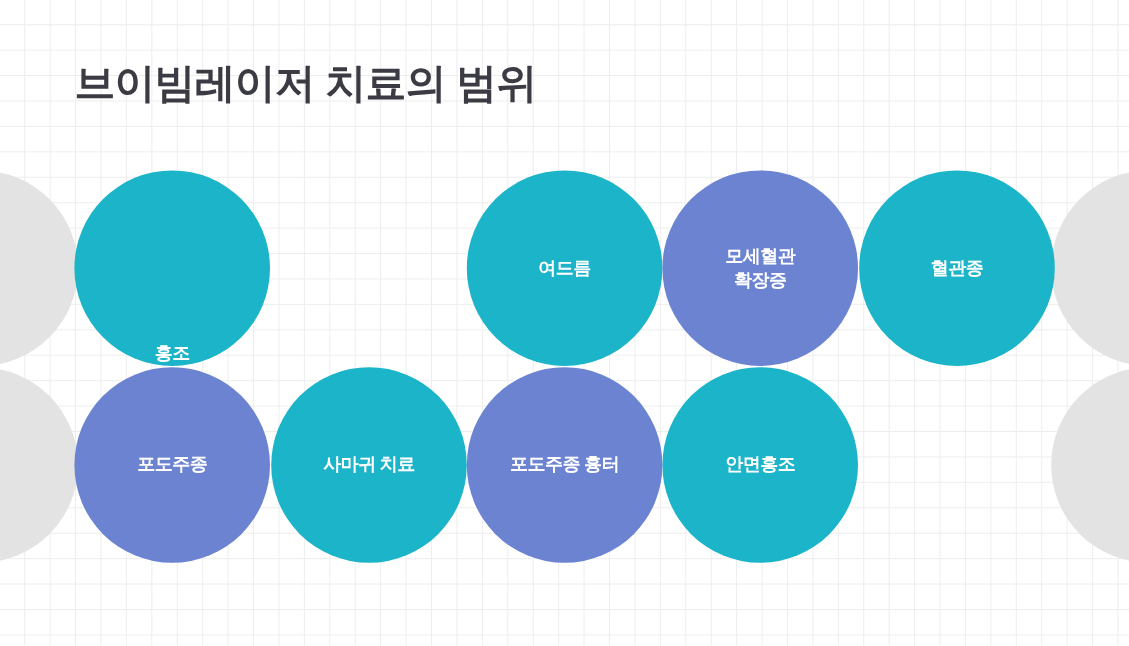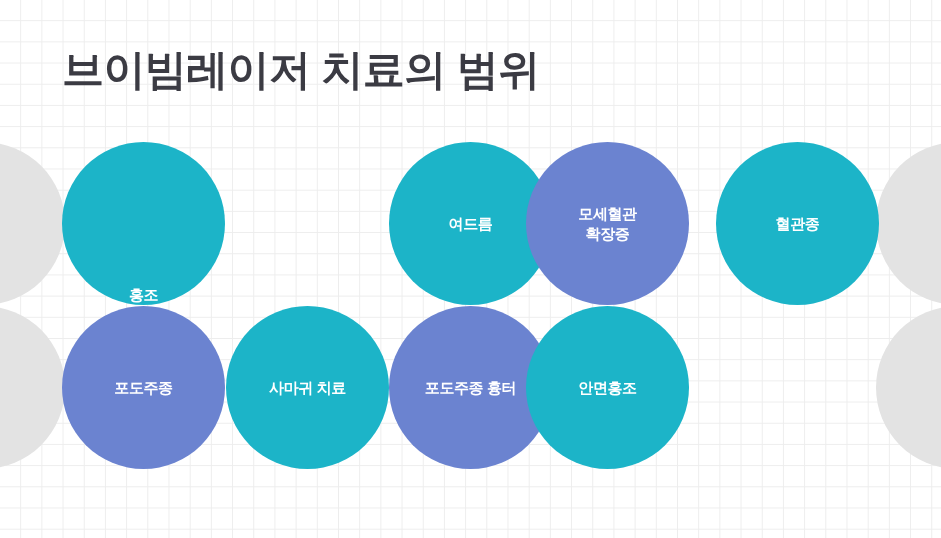--- a/index.html
+++ b/index.html
@@ -38,21 +38,21 @@
   .deco-l1 { left: -98px; top: 142px;  width: 163px; height: 163px; }
   .deco-l2 { left: -98px; top: 306px;  width: 163px; height: 163px; }
   .deco-r1 { left: 876px; top: 142px;  width: 163px; height: 163px; }
   .deco-r2 { left: 876px; top: 306px;  width: 163px; height: 163px; }
 
   #title {
     position: absolute;
     left: 62px;
     top: 48px;
     margin: 0;
-    font-size: 42px;
+    font-size: 34px;
     line-height: 44px;
     font-weight: bold;
     letter-spacing: -0.6px;
     color: #3b3b43;
     white-space: nowrap;
   }
 
   #bubble-grid {
     position: absolute;
     left: 62px;
@@ -80,24 +80,24 @@
     color: #ffffff;
     letter-spacing: -0.4px;
     white-space: pre-line;
     padding: 0 6px;
   }
 
   
   .c0 { left: 0px;   }
   .c1 { left: 164px; }
   .c2 { left: 327px; }
-  .c3 { left: 464px; }
+  .c3 { left: 490px; }
   .c4 { left: 654px; }
   .r0 { top: 0px;   }
-  .r1 { top: 164px; }
+  .r1 { top: 164px; font-family: Liberation Serif, serif; }
 </style>
 </head>
 <body>
 
 <div id="slide" style="background-color: rgb(255, 255, 255); background-image: linear-gradient(to right, rgb(237, 237, 237) 1px, transparent 1px), linear-gradient(rgb(237, 237, 237) 1px, transparent 1px);">
 
   <div class="deco-circle deco-l1" style="background-color: rgb(227, 227, 227);"></div>
   <div class="deco-circle deco-l2" style="background-color: rgb(227, 227, 227);"></div>
   <div class="deco-circle deco-r1" style="background-color: rgb(227, 227, 227);"></div>
   <div class="deco-circle deco-r2" style="background-color: rgb(227, 227, 227);"></div>

